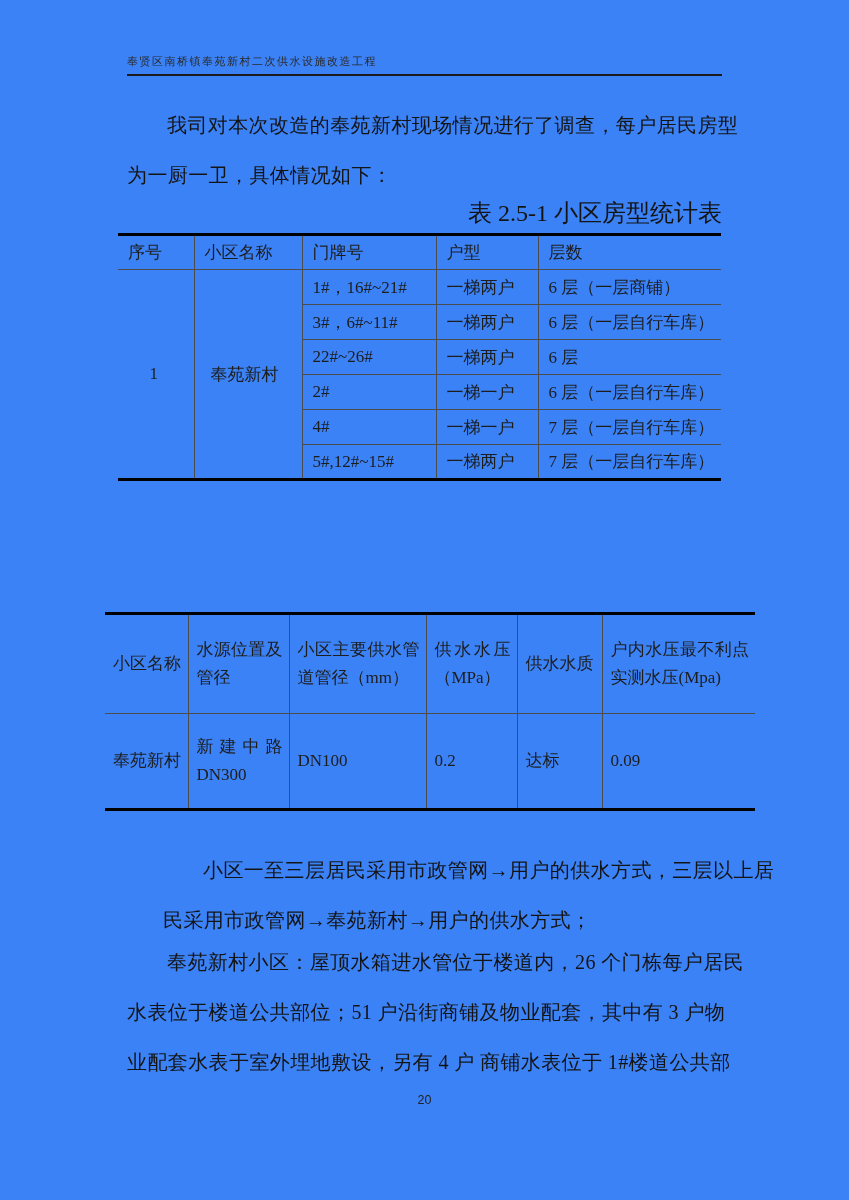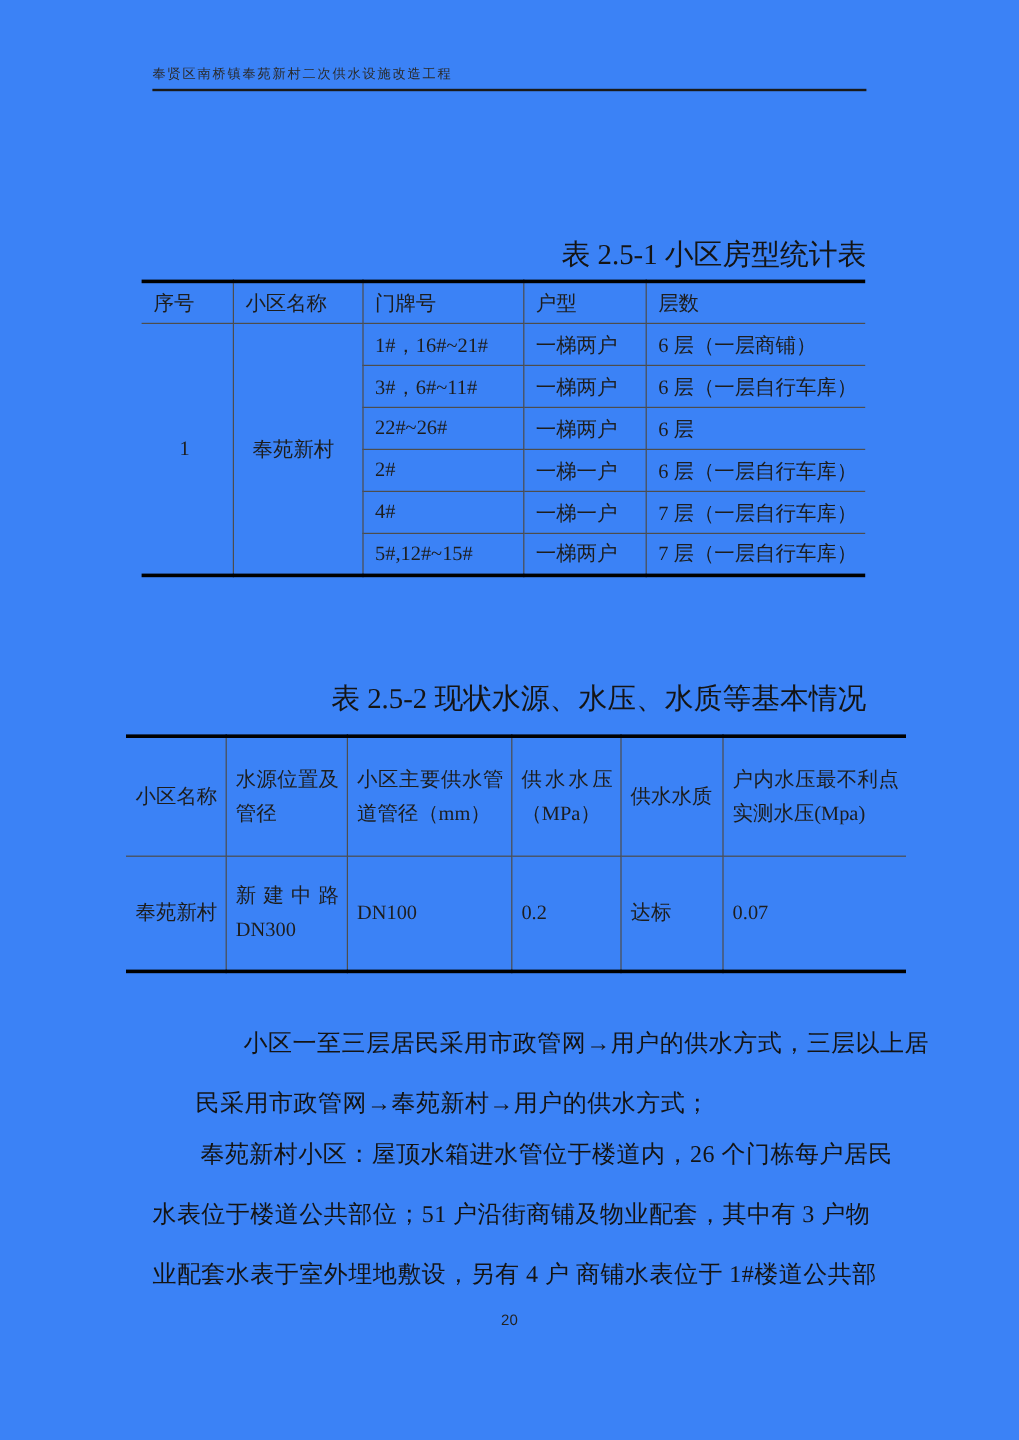--- a/index.html
+++ b/index.html
@@ -74,20 +74,24 @@
 </style>
 </head>
 <body>
 
 <div class="page">
 
   <div class="doc-header">
     <span>奉贤区南桥镇奉苑新村二次供水设施改造工程</span>
   </div>
 
+  <div class="para" style="top:100px;">
+    <div class="ln indent">我司对本次改造的奉苑新村现场情况进行了调查，每户居民房型</div>
+    <div class="ln last">为一厨一卫，具体情况如下：</div>
+  </div>
 
   <div class="tbl-caption" style="top:196px;">表 2.5-1 小区房型统计表</div>
 
   <table class="doc" id="table1">
     <colgroup>
       <col style="width:76px">
         <col style="width:108px">
         <col style="width:134px">
       <col style="width:102px">
         <col style="width:183px">
@@ -128,21 +132,20 @@
         <td>7 层（一层自行车库）</td>
       </tr>
       <tr>
         <td>5#,12#~15#</td>
         <td>一梯两户</td>
         <td>7 层（一层自行车库）</td>
       </tr>
     </tbody>
   </table>
 
-  <div class="tbl-caption" style="top:566px;">表 2.5-2 现状水源、水压、水质等基本情况</div>
 
   <table class="doc" id="table2">
     <colgroup>
       <col style="width:83px">
         <col style="width:101px">
         <col style="width:137px">
       <col style="width:91px">
         <col style="width:85px">
         <col style="width:153px">
     </colgroup>
@@ -154,21 +157,21 @@
         <th>供水水压（MPa）</th>
         <th>供水水质</th>
         <th>户内水压最不利点实测水压(Mpa)</th>
       </tr>
       <tr class="data">
         <td>奉苑新村</td>
         <td>新建中路DN300</td>
         <td>DN100</td>
         <td>0.2</td>
         <td>达标</td>
-        <td>0.07</td>
+        <td>0.09</td>
       </tr>
     </tbody>
   </table>
 
   <div class="para" style="top:845px;margin-left:36px;">
     <div class="ln indent">小区一至三层居民采用市政管网→用户的供水方式，三层以上居</div>
     <div class="ln last">民采用市政管网→奉苑新村→用户的供水方式；</div>
   </div>
 
   <div class="para" style="top:937px;">

